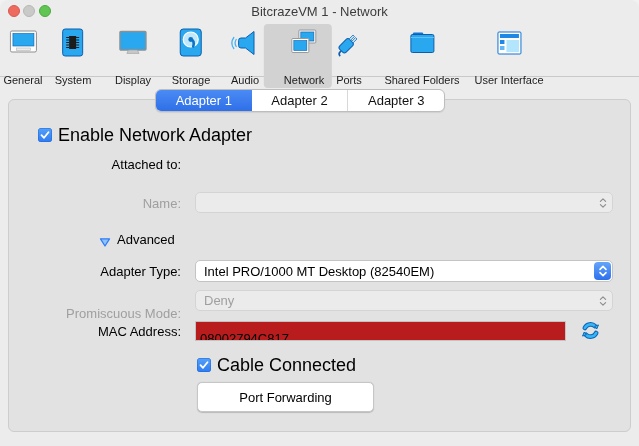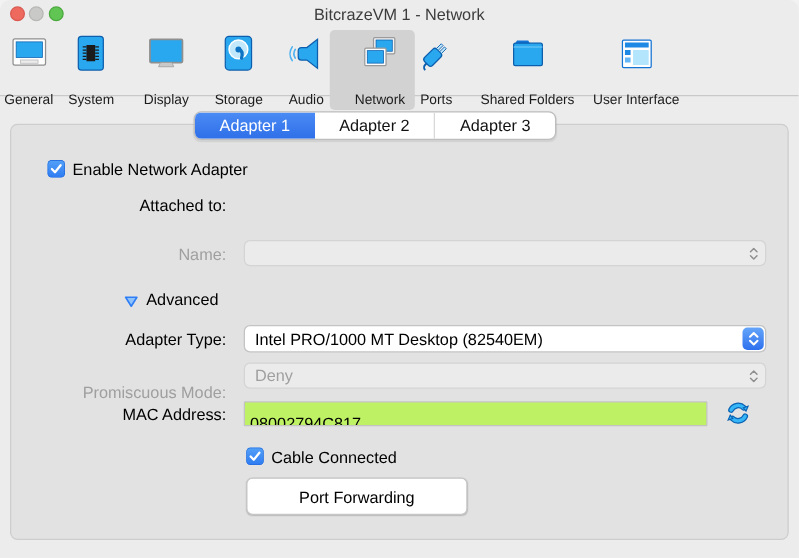--- a/index.html
+++ b/index.html
@@ -36,32 +36,32 @@
   .tab.selected{background:linear-gradient(#4a8bf5,#2f6fe8);color:#fff;border-left:none;}
   .tab.selected + .tab{border-left:none;}
 
   
   .row-label{position:absolute;left:0;width:172px;text-align:right;font-size:13px;color:#000;
     line-height:16px;white-space:nowrap;}
   .row-label.disabled{color:#9f9f9f;}
   .checkbox{position:absolute;width:14px;height:14px;border-radius:3.5px;
     background:linear-gradient(#54a1f8,#2e7bf2);box-shadow:0 0 0 0.5px #1f66d8 inset;}
   .checkbox svg{display:block;margin:1px auto 0;}
-  .cb-label{position:absolute;font-size:13px;color:#000;line-height:15px;white-space:nowrap;}
+  .cb-label{position:absolute;font-size:18px;color:#000;line-height:15px;white-space:nowrap;}
 
   .popup{position:absolute;left:186px;box-sizing:border-box;background:#fff;border:1px solid #c3c3c3;
     border-radius:5px;font-size:13px;color:#000;}
   .popup .val{position:absolute;left:8px;top:0;bottom:0;display:flex;align-items:center;white-space:nowrap;}
   .stepper{position:absolute;top:1px;right:1px;bottom:1px;width:17px;border-radius:4px;
     background:linear-gradient(#64a5f9,#2d70ee);display:flex;align-items:center;justify-content:center;}
   .popup.disabled{background:#ebebeb;border-color:#d4d4d4;color:#9f9f9f;}
   .gray-chev{position:absolute;right:4px;top:0;bottom:0;display:flex;align-items:center;}
 
   .textfield{position:absolute;left:186px;top:221px;width:371px;height:20px;box-sizing:border-box;
-    background:#bef264;border:1px solid #c3c3c3;border-radius:1px;font-size:13px;color:#000;
+    background:#b91c1c;border:1px solid #c3c3c3;border-radius:1px;font-size:13px;color:#000;
     font-family:"Liberation Sans",sans-serif;padding:15px 0 0 4px;outline:none;}
   .refresh-btn{position:absolute;left:571px;top:220px;width:21px;height:21px;border:none;background:transparent;padding:0;}
   .adv-tri{position:absolute;left:90px;top:134px;}
   .adv-label{position:absolute;left:108px;top:132px;font-size:13px;color:#000;}
   .portfwd{position:absolute;left:188px;top:282px;width:177px;height:30px;background:#fff;
     border:1px solid #c6c6c6;border-radius:5px;font-size:13px;color:#000;
     font-family:"Liberation Sans",sans-serif;box-shadow:0 0.5px 1px rgba(0,0,0,0.18);}
 </style>
 </head>
 <body>

